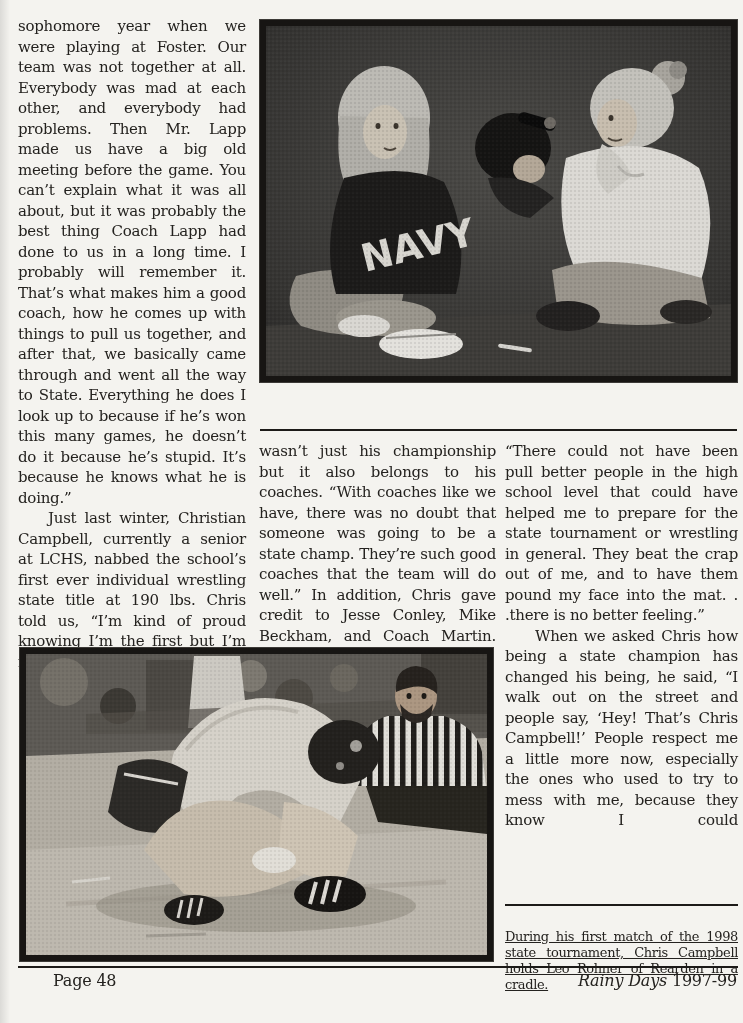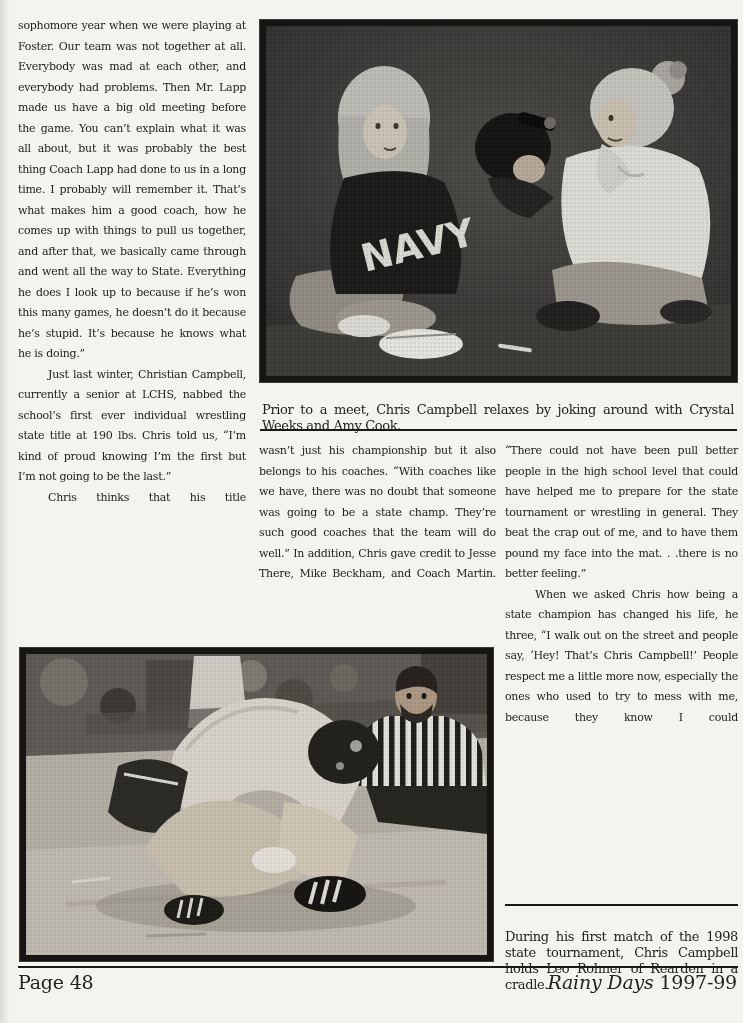--- a/index.html
+++ b/index.html
@@ -19,21 +19,21 @@
     position: absolute;
     left: 0; top: 0; bottom: 0;
     width: 10px;
     background: linear-gradient(to right, rgba(0,0,0,0.10), rgba(0,0,0,0));
     pointer-events: none;
   }
 
   .col {
     position: absolute;
     text-align: justify;
-    font-size: 11px;
+    font-size: 15px;
     line-height: 20.5px;
     letter-spacing: -0.25px;
   }
   .col p { margin: 0; }
   .indent { text-indent: 30px; }
   .fj { text-align-last: justify; }
 
   .left-col   { left: 18px;  top: 16px;  width: 228px; }
   .mid-col    { left: 259px; top: 441px; width: 237px; }
   .right-col  { left: 505px; top: 441px; width: 233px; }
@@ -52,32 +52,33 @@
 
   .caption {
     position: absolute;
     font-size: 13px;
     line-height: 16px;
     letter-spacing: -0.35px;
     text-align: justify;
     color: #24221f;
   }
   .top-caption    { left: 262px; top: 389px; width: 472px; }
-  .bottom-caption { left: 505px; top: 916px; width: 233px; }
+  .bottom-caption { left: 505px; top: 916px; width: 233px; text-decoration: underline; }
 
   .rule { position: absolute; height: 2px; background: #1c1a18; }
   .rule-caption-top    { left: 260px; top: 429px; width: 477px; }
   .rule-caption-bottom { left: 505px; top: 904px; width: 233px; }
   .rule-footer         { left: 18px;  top: 966px; width: 720px; }
 
   .footer-text {
     position: absolute;
     top: 971px;
-    font-size: 19px;
+    font-size: 16px;
     letter-spacing: -0.2px;
+    margin-left: 35px;
   }
   .footer-left  { left: 18px; }
   .footer-right { right: 6px; text-align: right; }
   .pub-italic { font-style: italic; text-align: center; }
 </style>
 </head>
 <body>
 
 <div class="page">
 
@@ -140,30 +141,29 @@
         <path d="M286 244 Q340 224 436 252 L444 292 Q356 308 292 288 Z" fill="#9a958c"></path>
         <ellipse cx="302" cy="290" rx="32" ry="15" fill="#232120"></ellipse>
         <ellipse cx="420" cy="286" rx="26" ry="12" fill="#2a2826"></ellipse>
       </g>
 
       <rect x="232" y="320" width="34" height="4" rx="2" fill="#d6d4cf" transform="rotate(9 249 322)"></rect>
       <rect width="465" height="350" fill="url(#halftone)"></rect>
     </svg>
   </figure>
 
-  <p class="caption top-caption">Prior to a meet, Chris Campbell relaxes by joking around with Crystal Weeks and Amy Cook.</p>
   <div class="rule rule-caption-top"></div>
 
   <div class="col mid-col">
-    <p class="para fj">wasn’t just his championship but it also belongs to his coaches. “With coaches like we have, there was no doubt that someone was going to be a state champ.  They’re such good coaches that the team will do well.”  In addition, Chris gave credit to Jesse There, Mike Beckham, and Coach Martin.</p>
+    <p class="para fj">wasn’t just his championship but it also belongs to his coaches. “With coaches like we have, there was no doubt that someone was going to be a state champ.  They’re such good coaches that the team will do well.”  In addition, Chris gave credit to Jesse Conley, Mike Beckham, and Coach Martin.</p>
   </div>
 
   <div class="col right-col">
     <p class="para">“There could not have been pull better people in the high school level that could have helped me to prepare for the state tournament or wrestling in general.  They beat the crap out of me, and to have them pound my face into the mat. . .there is no better feeling.”</p>
-    <p class="para indent fj">When we asked Chris how being a state champion has changed his life, he three, “I walk out on the street and people say, ‘Hey!  That’s Chris Campbell!’ People respect me a little more now, especially the ones who used to try to mess with me, because they know I could</p>
+    <p class="para indent fj">When we asked Chris how being a state champion has changed his being, he said, “I walk out on the street and people say, ‘Hey!  That’s Chris Campbell!’ People respect me a little more now, especially the ones who used to try to mess with me, because they know I could</p>
   </div>
 
   <figure class="photo bottom-photo">
     <svg viewBox="0 0 461 301" preserveAspectRatio="none">
       <defs>
         <pattern id="refStripes" width="11" height="11" patternUnits="userSpaceOnUse">
           <rect width="11" height="11" fill="#e0ded8"></rect>
           <rect width="5.5" height="11" fill="#201e1b"></rect>
         </pattern>
         <pattern id="halftone2" width="4" height="4" patternUnits="userSpaceOnUse">

